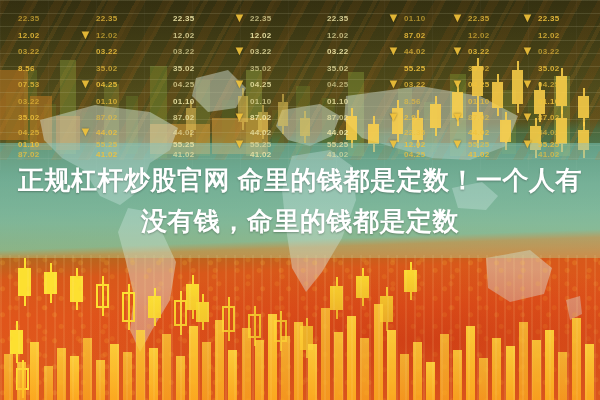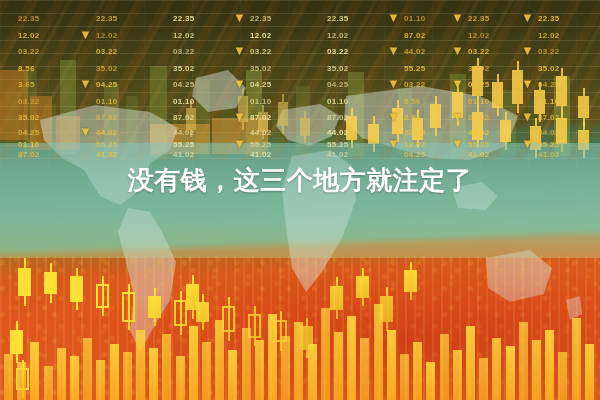--- a/index.html
+++ b/index.html
@@ -228,21 +228,21 @@
     </svg>
   </div>
 
   <div class="layer" id="row-lines"></div>
 
   <div class="layer" id="numgrid">
       <div class="numcell" style="left: 18px; top: 14px; color: rgb(240, 194, 60); opacity: 0.62;">22.35</div>
       <div class="numcell" style="left: 18px; top: 31px; color: rgb(240, 194, 60); opacity: 0.83;">12.02</div>
       <div class="numcell" style="left: 18px; top: 47px; color: rgb(240, 194, 60); opacity: 0.69;">03.22</div>
       <div class="numcell" style="left: 18px; top: 64px; color: rgb(240, 194, 60); opacity: 0.9;">8.56</div>
-      <div class="numcell" style="left: 18px; top: 80px; color: rgb(240, 194, 60); opacity: 0.76;">3.65</div>
+      <div class="numcell" style="left: 18px; top: 80px; color: rgb(240, 194, 60); opacity: 0.76;">07.53</div>
       <div class="numcell" style="left: 18px; top: 97px; color: rgb(240, 194, 60); opacity: 0.62;">03.22</div>
       <div class="numcell" style="left: 18px; top: 113px; color: rgb(240, 194, 60); opacity: 0.83;">35.02</div>
       <div class="numcell" style="left: 18px; top: 128px; color: rgb(240, 194, 60); opacity: 0.69;">04.25</div>
       <div class="numcell" style="left: 18px; top: 140px; color: rgb(240, 194, 60); opacity: 0.9;">01.10</div>
       <div class="numcell" style="left: 18px; top: 150px; color: rgb(240, 194, 60); opacity: 0.76;">87.02</div>
       <div class="numcell" style="left: 96px; top: 14px; color: rgb(240, 194, 60); opacity: 0.76;">22.35</div>
       <div class="numcell" style="left: 96px; top: 31px; color: rgb(240, 194, 60); opacity: 0.62;">12.02</div>
       <div class="numcell" style="left: 96px; top: 47px; color: rgb(240, 194, 60); opacity: 0.83;">03.22</div>
       <div class="numcell" style="left: 96px; top: 64px; color: rgb(240, 194, 60); opacity: 0.69;">35.02</div>
       <div class="numcell" style="left: 96px; top: 80px; color: rgb(240, 194, 60); opacity: 0.9;">04.25</div>
@@ -597,16 +597,17 @@
       <div class="bar" style="left: 558.4px; width: 9px; height: 48px; background: linear-gradient(rgb(255, 217, 59), rgb(255, 176, 32)); opacity: 0.7;"></div>
       <div class="bar" style="left: 571.6px; width: 9px; height: 82px; background: linear-gradient(rgb(255, 217, 59), rgb(255, 176, 32)); opacity: 0.8;"></div>
       <div class="bar" style="left: 584.8px; width: 9px; height: 56px; background: linear-gradient(rgb(255, 217, 59), rgb(255, 176, 32)); opacity: 0.9;"></div>
     </div>
   <div class="layer" id="bottom-vlines"></div>
 
   <div id="teal-band"></div>
   <div id="teal-band2"></div>
 
   <div id="headline">
-    <span class="line">没有钱，这三个地方就注定了</span>
+    <span class="line">正规杠杆炒股官网 命里的钱都是定数！一个人有</span>
+    <span class="line">没有钱，命里的钱都是定数</span>
   </div>
 
 </div>
 
 </body></html>

